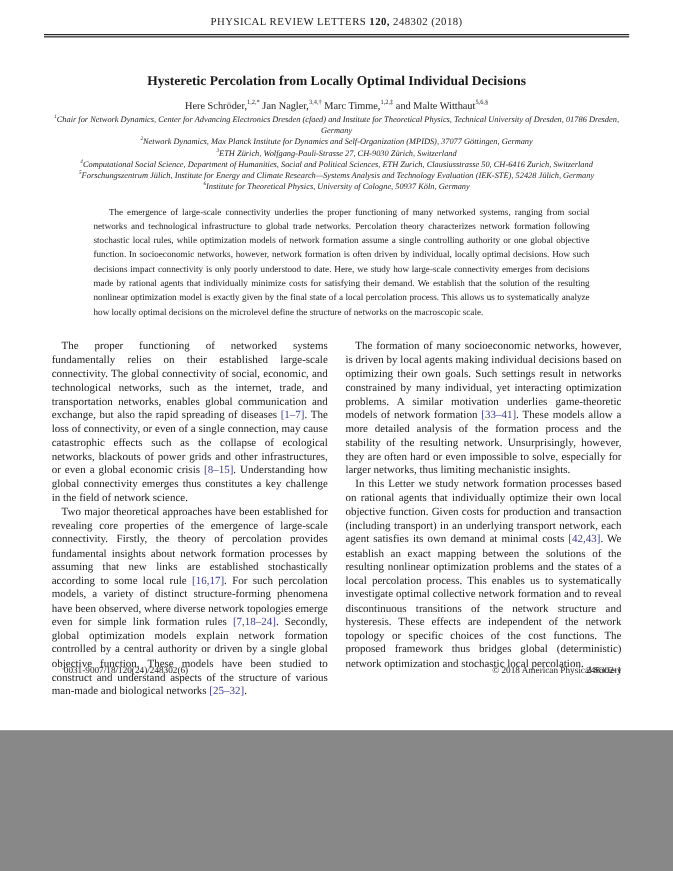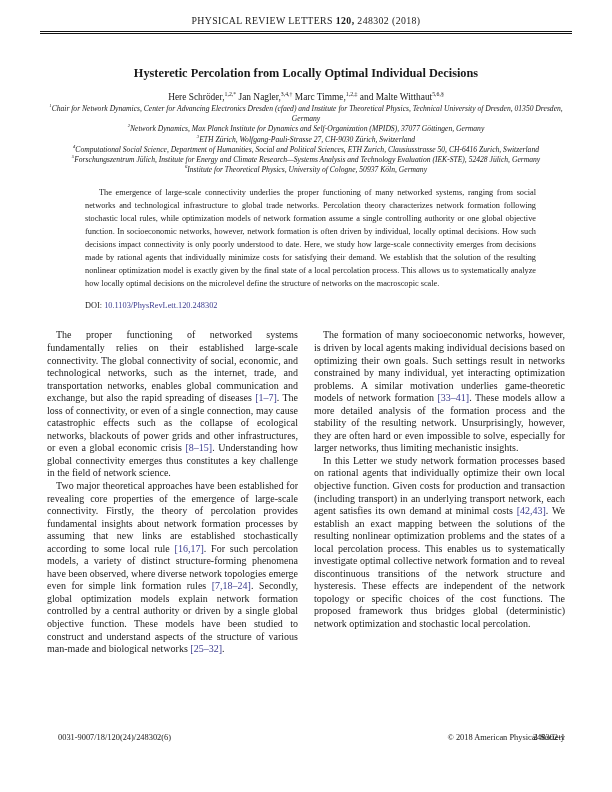--- a/index.html
+++ b/index.html
@@ -1,20 +1,20 @@
 <!DOCTYPE html>
 <html style="--link-color: #3c3c8e;"><head>
 <meta charset="utf-8">
 <style>
   * { margin: 0; padding: 0; box-sizing: border-box; }
   html, body { background: #888; }
   .page {
     position: relative;
     width: 612px;
-    height: 792px;
+    height: 664px;
     margin: 0 auto;
     background: #ffffff;
     color: #1a1a1a;
     font-family: "Liberation Serif", "DejaVu Serif", serif;
     overflow: hidden;
   }
   
   .running-head {
     padding-top: 15px;
     text-align: center;
@@ -127,32 +127,31 @@
 <div class="page">
 
   <div class="running-head"><span>PHYSICAL REVIEW LETTERS </span><span class="seg-bold">120,</span><span> 248302 (2018)</span></div>
   <div class="head-rule"></div>
 
   <h1 class="paper-title">Hysteretic Percolation from Locally Optimal Individual Decisions</h1>
 
   <div class="authors"><span>Here Schröder,</span><span class="seg-sup">1,2,*</span><span> Jan Nagler,</span><span class="seg-sup">3,4,†</span><span> Marc Timme,</span><span class="seg-sup">1,2,‡</span><span> and Malte Witthaut</span><span class="seg-sup">5,6,§</span></div>
 
   <div class="affiliations">
-    <div class="affiliation"><span class="seg-sup">1</span><span>Chair for Network Dynamics, Center for Advancing Electronics Dresden (cfaed) and Institute for Theoretical Physics, Technical University of Dresden, 01350 Dresden, Germany</span></div>
+    <div class="affiliation"><span class="seg-sup">1</span><span>Chair for Network Dynamics, Center for Advancing Electronics Dresden (cfaed) and Institute for Theoretical Physics, Technical University of Dresden, 01786 Dresden, Germany</span></div>
     <div class="affiliation"><span class="seg-sup">2</span><span>Network Dynamics, Max Planck Institute for Dynamics and Self-Organization (MPIDS), 37077 Göttingen, Germany</span></div>
     <div class="affiliation"><span class="seg-sup">3</span><span>ETH Zürich, Wolfgang-Pauli-Strasse 27, CH-9030 Zürich, Switzerland</span></div>
     <div class="affiliation"><span class="seg-sup">4</span><span>Computational Social Science, Department of Humanities, Social and Political Sciences, ETH Zurich, Clausiusstrasse 50, CH-6416 Zurich, Switzerland</span></div>
     <div class="affiliation"><span class="seg-sup">5</span><span>Forschungszentrum Jülich, Institute for Energy and Climate Research—Systems Analysis and Technology Evaluation (IEK-STE), 52428 Jülich, Germany</span></div>
     <div class="affiliation"><span class="seg-sup">6</span><span>Institute for Theoretical Physics, University of Cologne, 50937 Köln, Germany</span></div>
   </div>
 
 
   <p class="abstract">The emergence of large-scale connectivity underlies the proper functioning of many networked systems, ranging from social networks and technological infrastructure to global trade networks. Percolation theory characterizes network formation following stochastic local rules, while optimization models of network formation assume a single controlling authority or one global objective function. In socioeconomic networks, however, network formation is often driven by individual, locally optimal decisions. How such decisions impact connectivity is only poorly understood to date. Here, we study how large-scale connectivity emerges from decisions made by rational agents that individually minimize costs for satisfying their demand. We establish that the solution of the resulting nonlinear optimization model is exactly given by the final state of a local percolation process. This allows us to systematically analyze how locally optimal decisions on the microlevel define the structure of networks on the macroscopic scale.</p>
 
-  <div class="doi-line"><span>DOI: </span><a class="doi-link">10.1103/PhysRevLett.120.248302</a></div>
 
   <div class="body-cols">
     <div class="col">
       <p><span>The proper functioning of networked systems fundamentally relies on their established large-scale connectivity. The global connectivity of social, economic, and technological networks, such as the internet, trade, and transportation networks, enables global communication and exchange, but also the rapid spreading of diseases </span><span class="seg-ref">[1–7]</span><span>. The loss of connectivity, or even of a single connection, may cause catastrophic effects such as the collapse of ecological networks, blackouts of power grids and other infrastructures, or even a global economic crisis </span><span class="seg-ref">[8–15]</span><span>. Understanding how global connectivity emerges thus constitutes a key challenge in the field of network science.</span></p>
       <p><span>Two major theoretical approaches have been established for revealing core properties of the emergence of large-scale connectivity. Firstly, the theory of percolation provides fundamental insights about network formation processes by assuming that new links are established stochastically according to some local rule </span><span class="seg-ref">[16,17]</span><span>. For such percolation models, a variety of distinct structure-forming phenomena have been observed, where diverse network topologies emerge even for simple link formation rules </span><span class="seg-ref">[7,18–24]</span><span>. Secondly, global optimization models explain network formation controlled by a central authority or driven by a single global objective function. These models have been studied to construct and understand aspects of the structure of various man-made and biological networks </span><span class="seg-ref">[25–32]</span><span>.</span></p>
     </div>
     <div class="col">
       <p><span>The formation of many socioeconomic networks, however, is driven by local agents making individual decisions based on optimizing their own goals. Such settings result in networks constrained by many individual, yet interacting optimization problems. A similar motivation underlies game-theoretic models of network formation </span><span class="seg-ref">[33–41]</span><span>. These models allow a more detailed analysis of the formation process and the stability of the resulting network. Unsurprisingly, however, they are often hard or even impossible to solve, especially for larger networks, thus limiting mechanistic insights.</span></p>
       <p><span>In this Letter we study network formation processes based on rational agents that individually optimize their own local objective function. Given costs for production and transaction (including transport) in an underlying transport network, each agent satisfies its own demand at minimal costs </span><span class="seg-ref">[42,43]</span><span>. We establish an exact mapping between the solutions of the resulting nonlinear optimization problems and the states of a local percolation process. This enables us to systematically investigate optimal collective network formation and to reveal discontinuous transitions of the network structure and hysteresis. These effects are independent of the network topology or specific choices of the cost functions. The proposed framework thus bridges global (deterministic) network optimization and stochastic local percolation.</span></p>
     </div>

